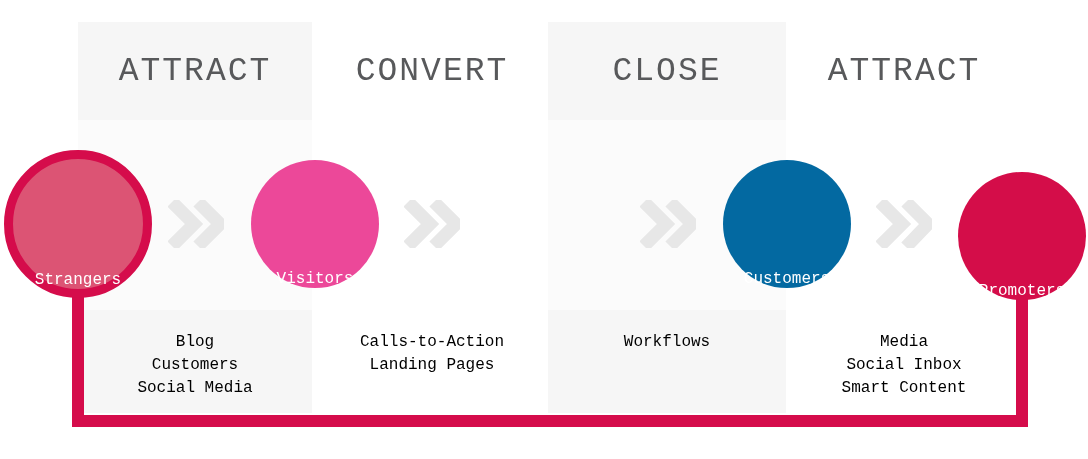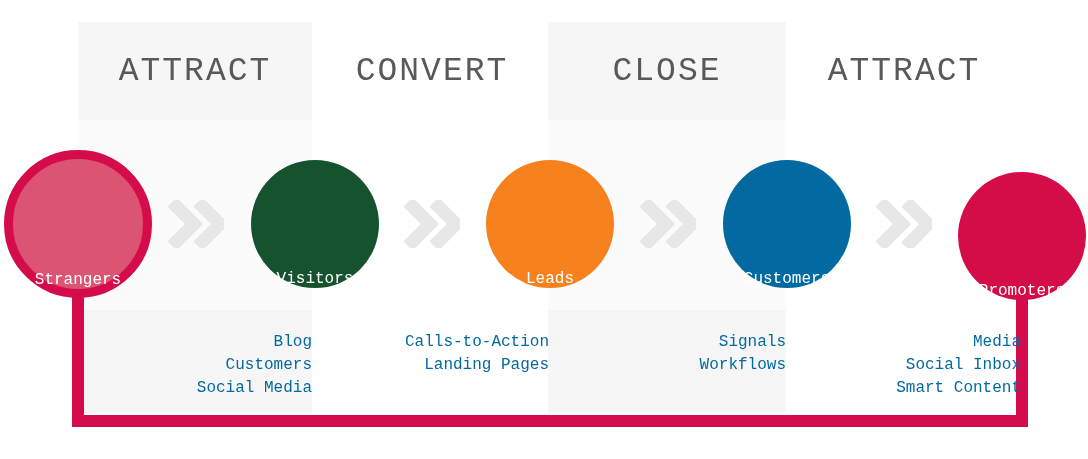--- a/index.html
+++ b/index.html
@@ -14,22 +14,22 @@
   .bg-a{background:#f6f6f6;}
   .bg-b{background:#fbfbfb;}
   .stage-title{
     position:absolute;top:22px;height:98px;
     display:flex;align-items:center;justify-content:center;
     font-size:33px;font-weight:300;letter-spacing:2px;
     color:#58595b;z-index:2;
   }
   .items{
     position:absolute;top:331px;
-    text-align:right;font-size:16px;line-height:23px;
-    color:#0369a1;z-index:2;
+    text-align:center;font-size:16px;line-height:23px;
+    color:#000000;z-index:2;
   }
   .items span{display:block;}
   .persona{
     position:absolute;border-radius:50%;
     display:flex;align-items:flex-end;justify-content:center;
     color:#ffffff;font-size:16px;z-index:3;
     box-sizing:content-box;
   }
   .persona.ringed{border:9px solid #d50c4b;}
   .chevrons{position:absolute;z-index:1;}
@@ -75,44 +75,40 @@
     <polyline points="30,2 52,24 30,46" fill="none" stroke="#e7e7e7" stroke-width="13"></polyline>
   </svg>
   <svg class="chevrons" style="left:876px;top:200px" width="56" height="48" viewBox="0 0 56 48">
     <polyline points="4,2 26,24 4,46" fill="none" stroke="#e7e7e7" stroke-width="13"></polyline>
     <polyline points="30,2 52,24 30,47" fill="none" stroke="#e7e7e7" stroke-width="13"></polyline>
   </svg>
 
   <div class="persona ringed" style="left: 4px; top: 150px; width: 130px; height: 130px; background: rgb(220, 84, 116); border-color: rgb(213, 12, 75);">
     <span>Strangers</span>
   </div>
-  <div class="persona" style="left: 251px; top: 160px; width: 128px; height: 128px; background: #14532d;">
+  <div class="persona" style="left: 251px; top: 160px; width: 128px; height: 128px; background: #ec4899;">
     <span>Visitors</span>
-  </div>
-  <div class="persona" style="left: 486px; top: 160px; width: 128px; height: 128px; background: rgb(246, 129, 29);">
-    <span>Leads</span>
   </div>
   <div class="persona" style="left: 723px; top: 160px; width: 128px; height: 128px; background: #0369a1;">
     <span>Customers</span>
   </div>
   <div class="persona" style="left: 958px; top: 172px; width: 128px; height: 128px; background: rgb(212, 13, 73);">
     <span>Promoters</span>
   </div>
 
   <div class="items" style="left:78px;width:234px">
     <span>Blog</span>
     <span>Customers</span>
     <span>Social Media</span>
   </div>
   <div class="items" style="left:315px;width:234px">
     <span>Calls-to-Action</span>
     <span>Landing Pages</span>
   </div>
   <div class="items" style="left:548px;width:238px">
-    <span>Signals</span>
     <span>Workflows</span>
   </div>
   <div class="items" style="left:787px;width:234px">
     <span>Media</span>
     <span>Social Inbox</span>
     <span>Smart Content</span>
   </div>
 
 </div>
 

